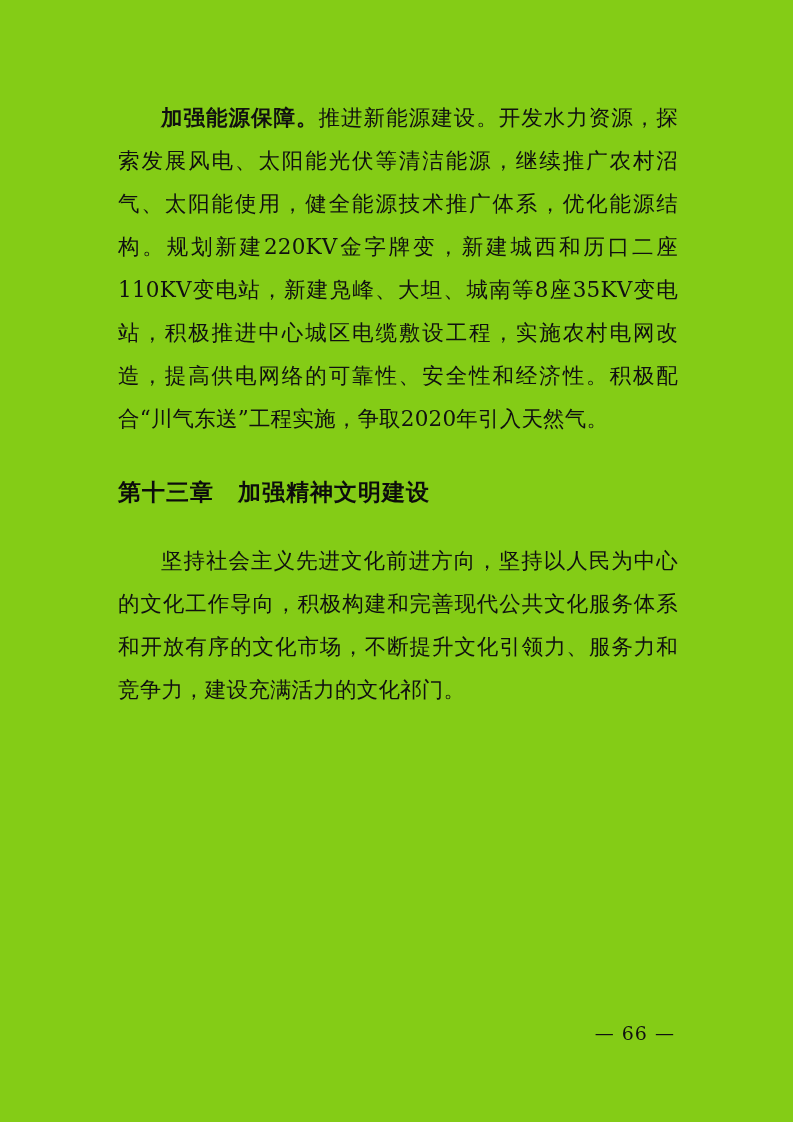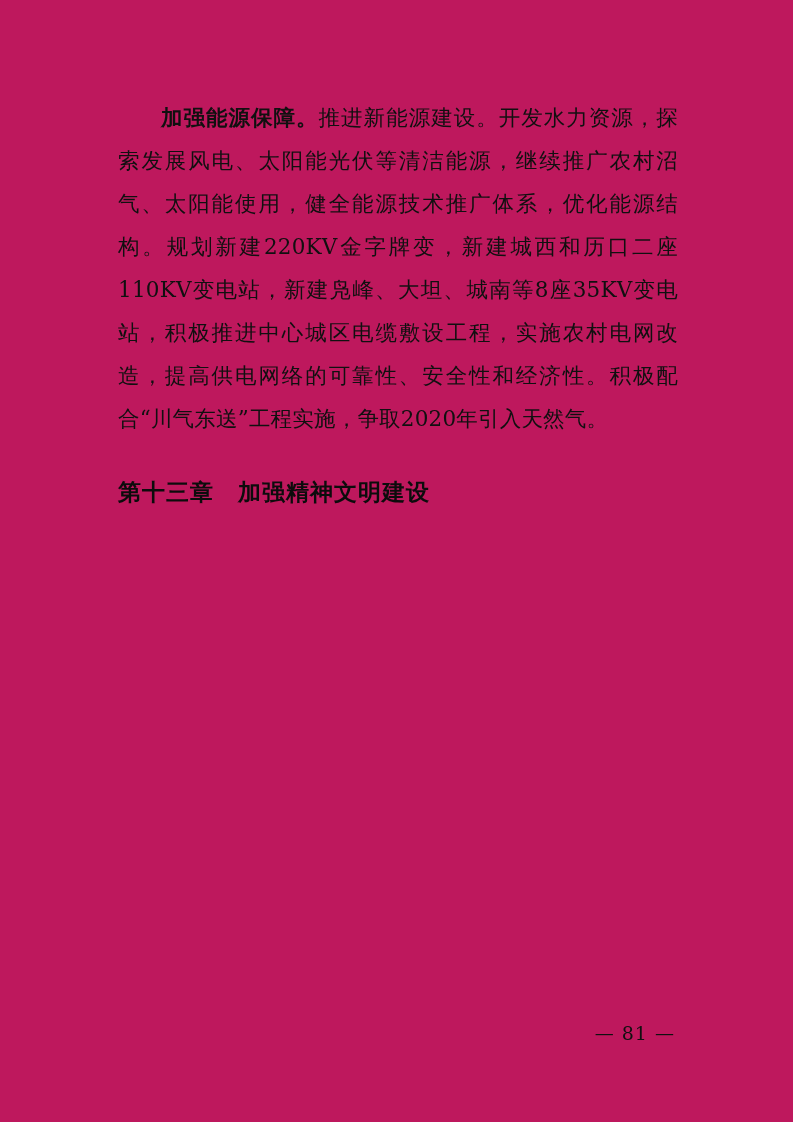--- a/index.html
+++ b/index.html
@@ -7,21 +7,21 @@
     padding: 0;
     background: #8a8a8a;
   }
   body {
     font-family: "DejaVu Serif", "Liberation Serif", serif;
   }
   .page {
     position: relative;
     width: 793px;
     height: 1122px;
-    background: #be185d;
+    background: #84cc16;
     margin: 0 auto;
     overflow: hidden;
     box-sizing: border-box;
   }
   .content {
     position: absolute;
     left: 118px;
     top: 96px;
     width: 560px;
   }
@@ -64,20 +64,21 @@
 </head>
 <body>
 
 <div class="page">
   <div class="content">
 
     <p class="para indent"><span class="lead">加强能源保障。</span><span>推进新能源建设。开发水力资源，探索发展风电、太阳能光伏等清洁能源，继续推广农村沼气、太阳能使用，健全能源技术推广体系，优化能源结构。规划新建220KV金字牌变，新建城西和历口二座110KV变电站，新建凫峰、大坦、城南等8座35KV变电站，积极推进中心城区电缆敷设工程，实施农村电网改造，提高供电网络的可靠性、安全性和经济性。积极配合“川气东送”工程实施，争取2020年引入天然气。</span></p>
 
     <h2 class="chapter-heading">第十三章　加强精神文明建设</h2>
 
+    <p class="para indent"><span>坚持社会主义先进文化前进方向，坚持以人民为中心的文化工作导向，积极构建和完善现代公共文化服务体系和开放有序的文化市场，不断提升文化引领力、服务力和竞争力，建设充满活力的文化祁门。</span></p>
 
     <div class="gap-small"></div>
 
 
   </div>
 
-  <div class="footer">— 81 —</div>
+  <div class="footer">— 66 —</div>
 </div>
 
 </body></html>

